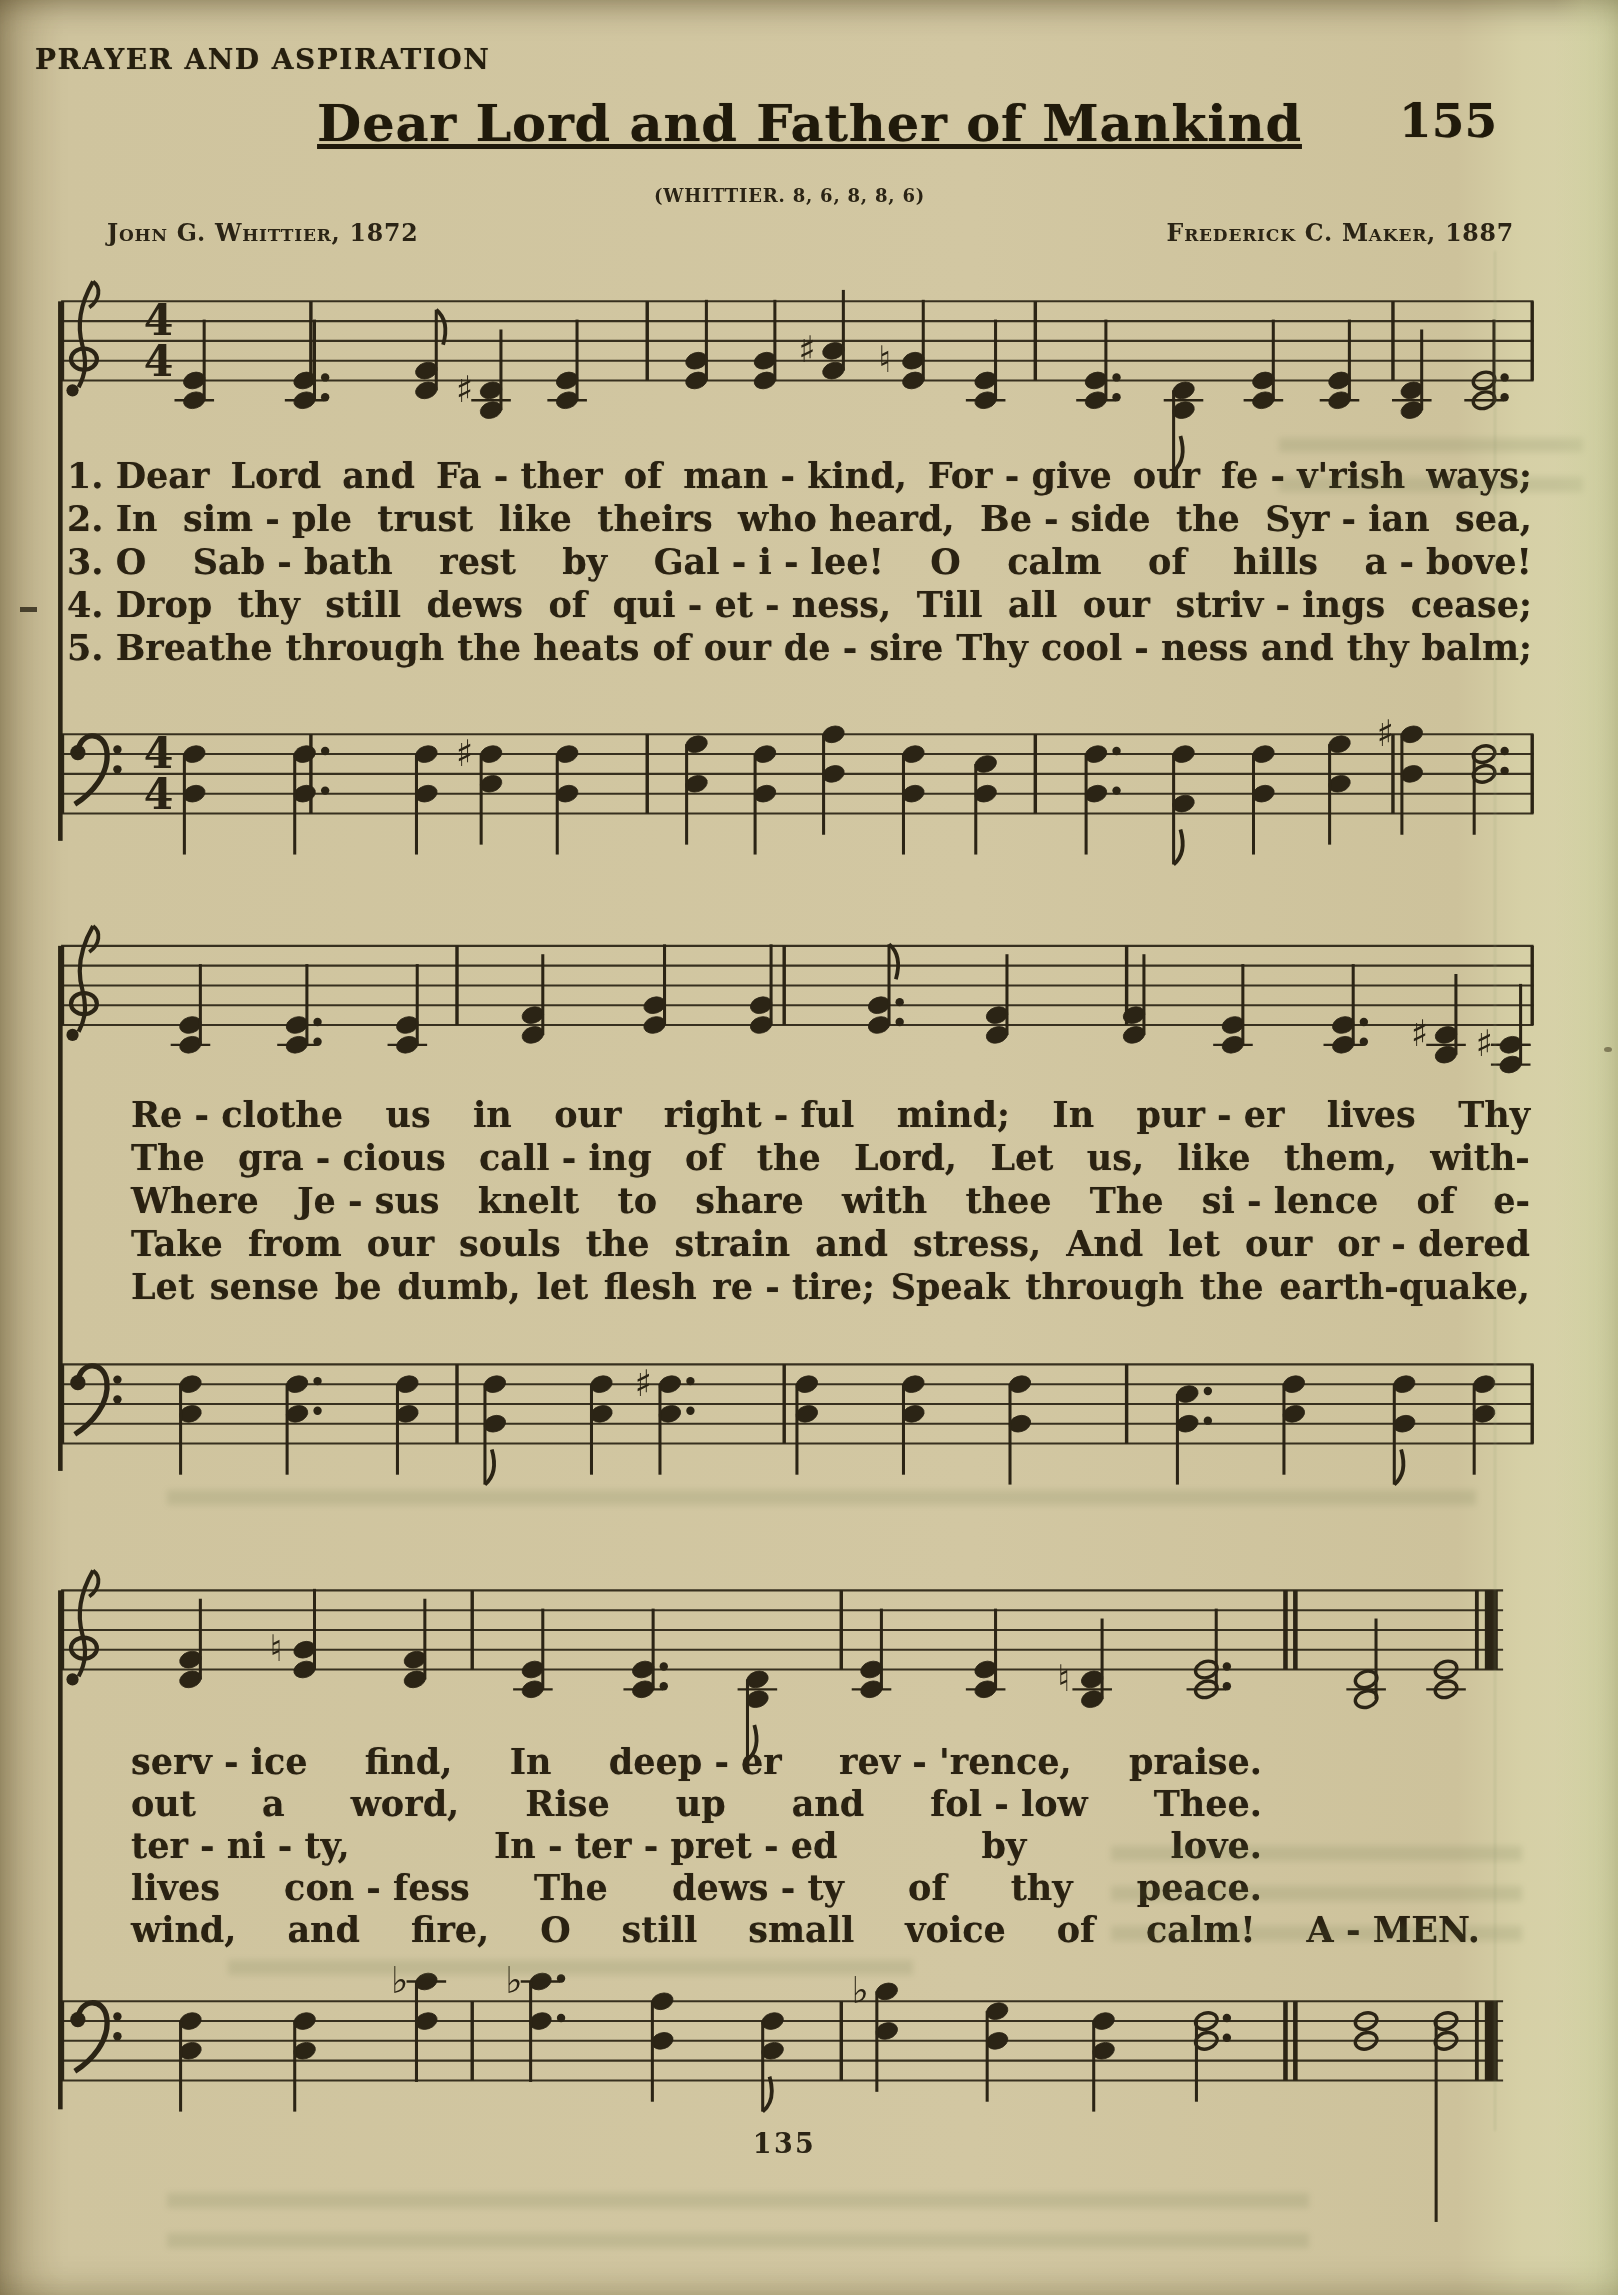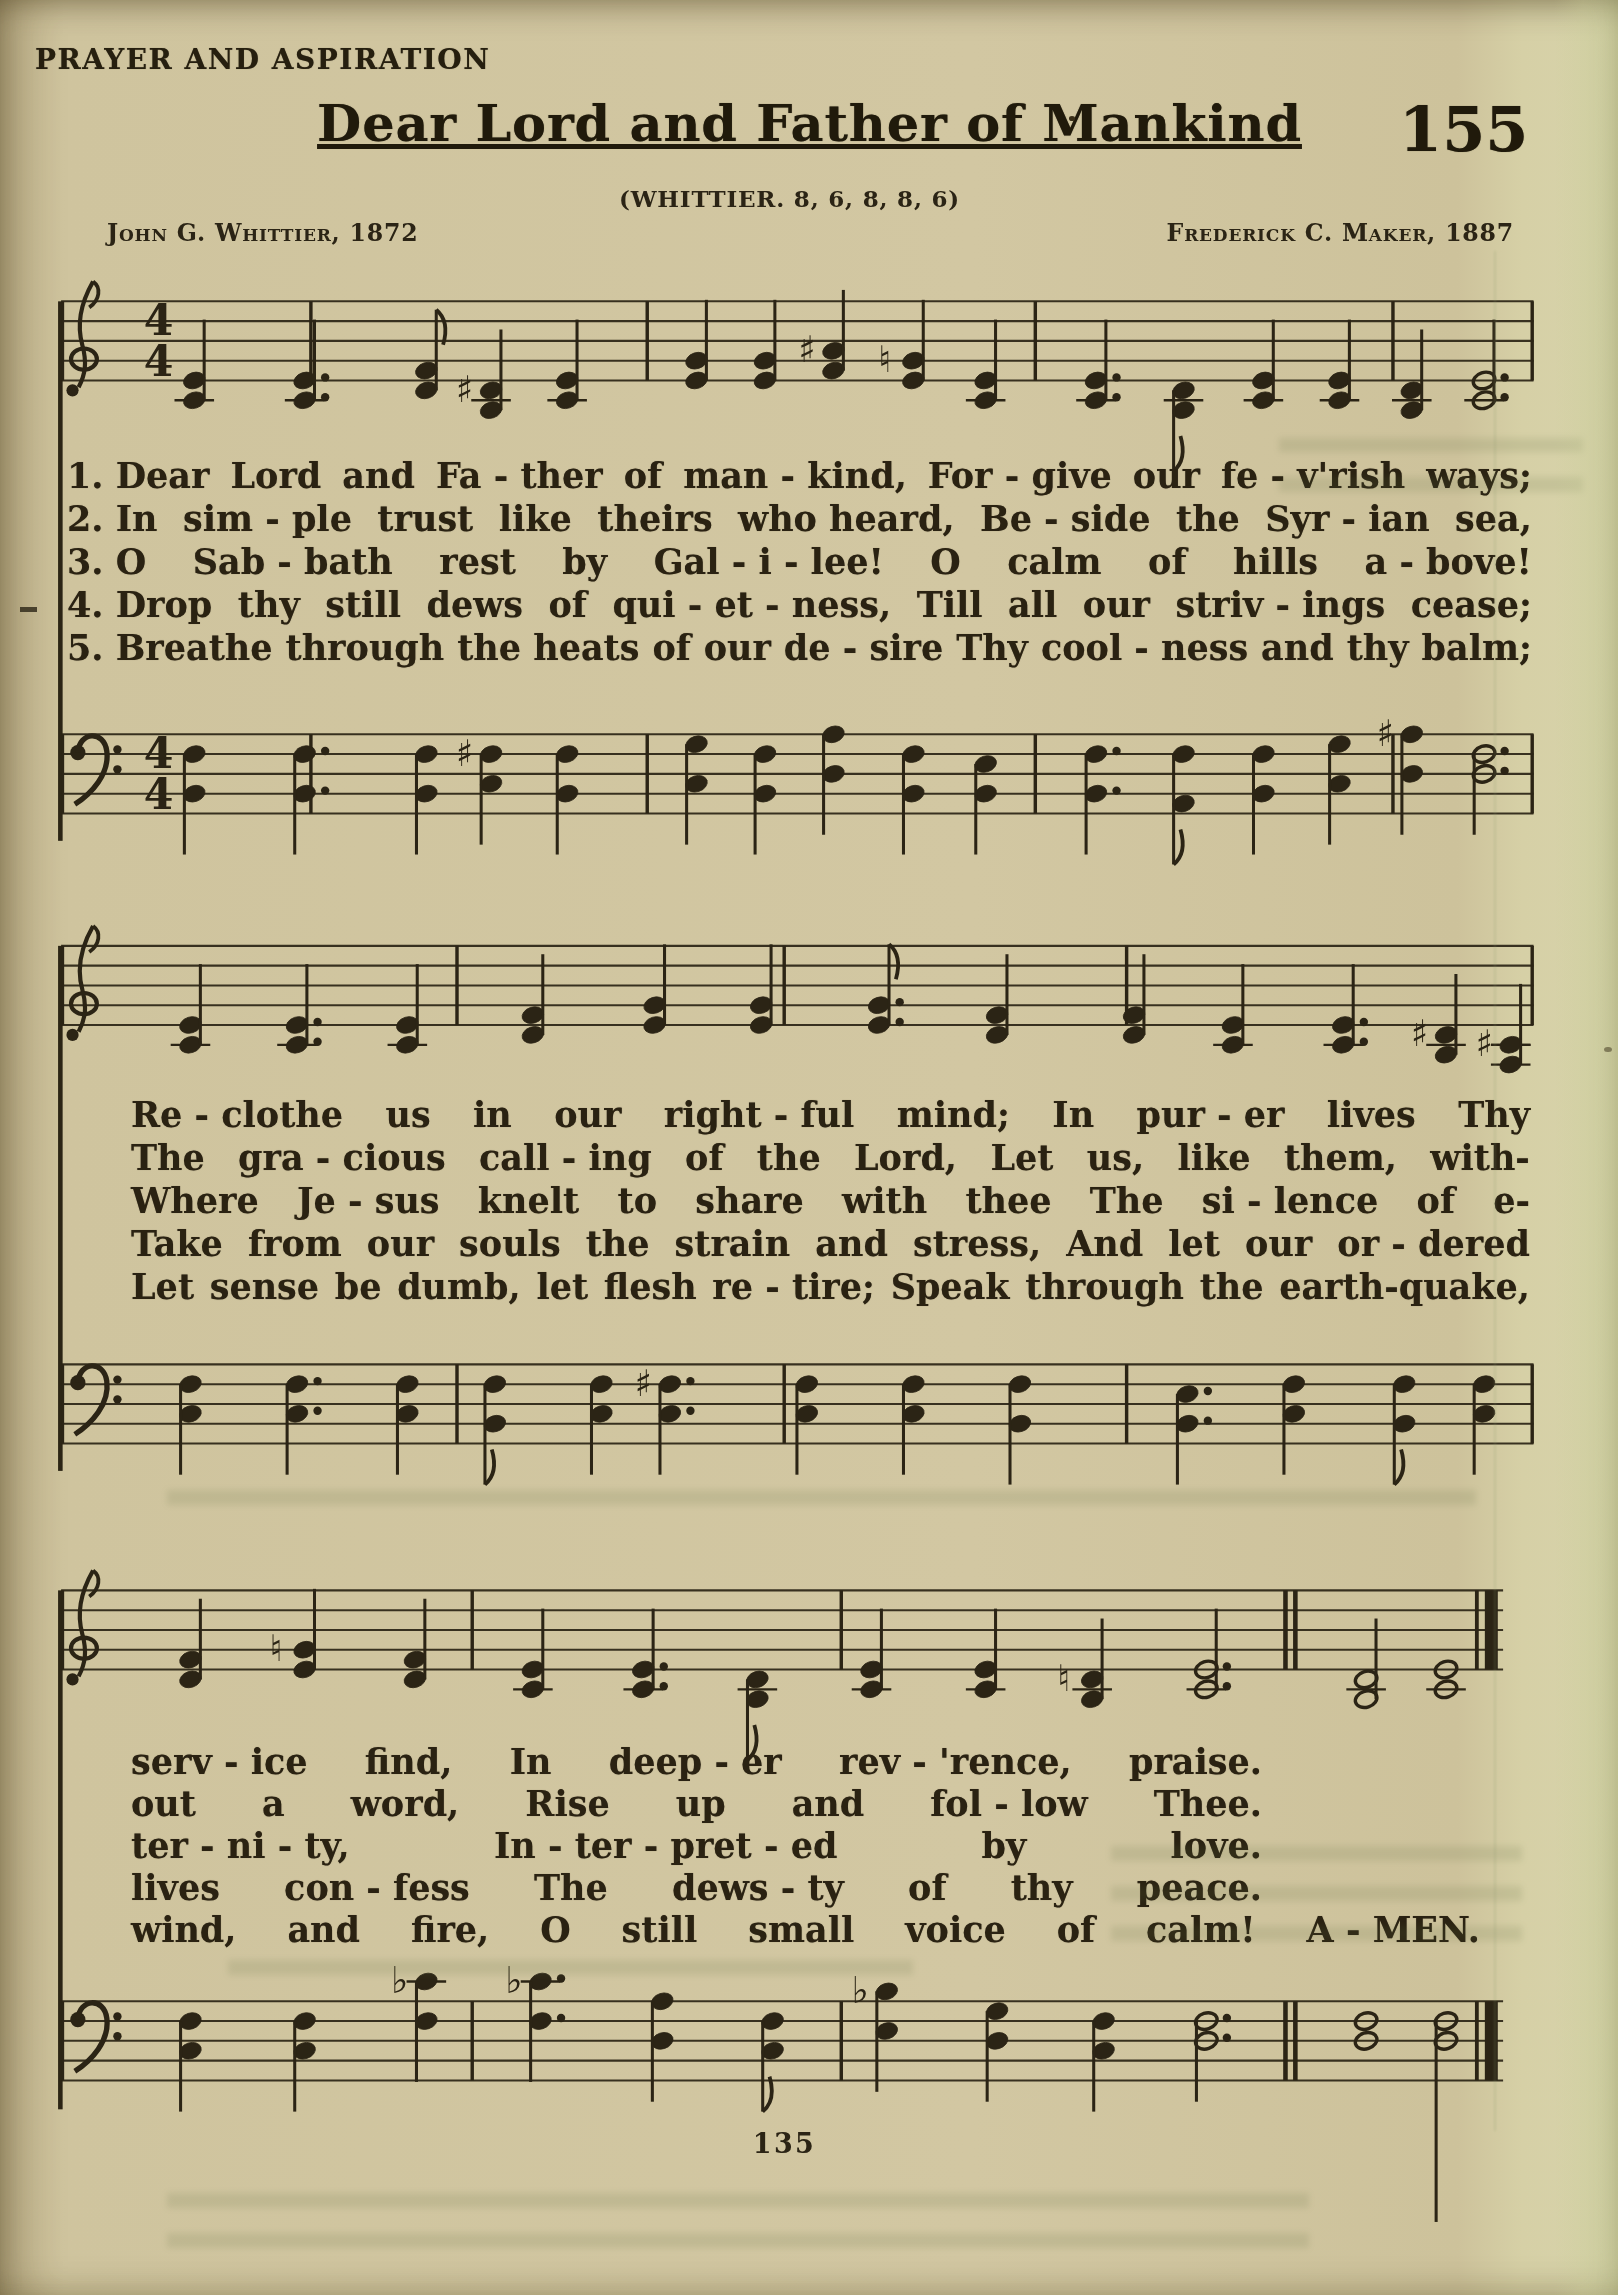--- a/index.html
+++ b/index.html
@@ -3,22 +3,22 @@
 <meta charset="utf-8">
 <style>
   html,body{margin:0;padding:0;background:#9a8f6e;}
   .page{position:relative;width:1619px;height:2295px;overflow:hidden;
     background:linear-gradient(90deg,#c3b68e 0%,#cfc49e 4%,#d2c7a2 60%,#cdc29b 90%,#d6d0a6 94%,#d7d3ab 100%);
     font-family:"DejaVu Serif","Liberation Serif",serif;color:#2b2415;
     box-shadow:inset 0 19px 34px -19px rgba(70,55,25,.55),inset 34px 0 53px -30px rgba(70,55,25,.5),inset -19px 0 38px -23px rgba(140,140,80,.35),inset 0 -23px 38px -27px rgba(90,80,40,.4);}
   .abs{position:absolute;}
   [data-name="section-header"]{top:43px;left:35px;font-size:28px;font-weight:700;letter-spacing:1.5px;color:#261f0f;text-shadow:0 0 0.8px rgba(38,31,15,.5);}
   [data-name="hymn-title"]{top:93px;left:0;width:1619px;text-align:center;font-size:51px;font-weight:700;letter-spacing:0.8px;margin:0;color:#201a0b;text-shadow:0 0 0.8px rgba(32,26,11,.6);text-decoration:underline;}
-  [data-name="hymn-number"]{top:93px;left:1399px;font-size:62px;font-weight:700;color:#201a0b;text-shadow:0 0 0.8px rgba(32,26,11,.6);}
-  [data-name="meter-line"]{top:185px;left:0;width:1579px;text-align:center;font-size:23px;font-weight:600;letter-spacing:0.8px;}
+  [data-name="hymn-number"]{top:93px;left:1399px;font-size:47px;font-weight:700;color:#201a0b;text-shadow:0 0 0.8px rgba(32,26,11,.6);}
+  [data-name="meter-line"]{top:185px;left:0;width:1579px;text-align:center;font-size:18px;font-weight:600;letter-spacing:0.8px;}
   .credits{top:219px;left:107px;width:1407px;display:flex;justify-content:space-between;font-size:23.6px;font-variant:small-caps;font-weight:600;letter-spacing:0.8px;}
   .lyrics-block{position:absolute;font-size:35px;font-weight:700;color:#2a2212;text-shadow:0 0 0.8px rgba(42,34,18,.45);}
   #block1{top:455px;left:67px;width:1465px;}
   #block1 .lyric-line{height:43px;}
   #block2{top:1094px;left:131px;width:1399px;}
   #block2 .lyric-line{height:43px;}
   #block3{top:1741px;left:131px;width:1131px;}
   #block3 .lyric-line{height:42px;gap:44px;}
   #block3 .lyric-line:last-child{width:1349px;}
   .lyric-line{display:flex;justify-content:space-between;white-space:pre;align-items:baseline;}

